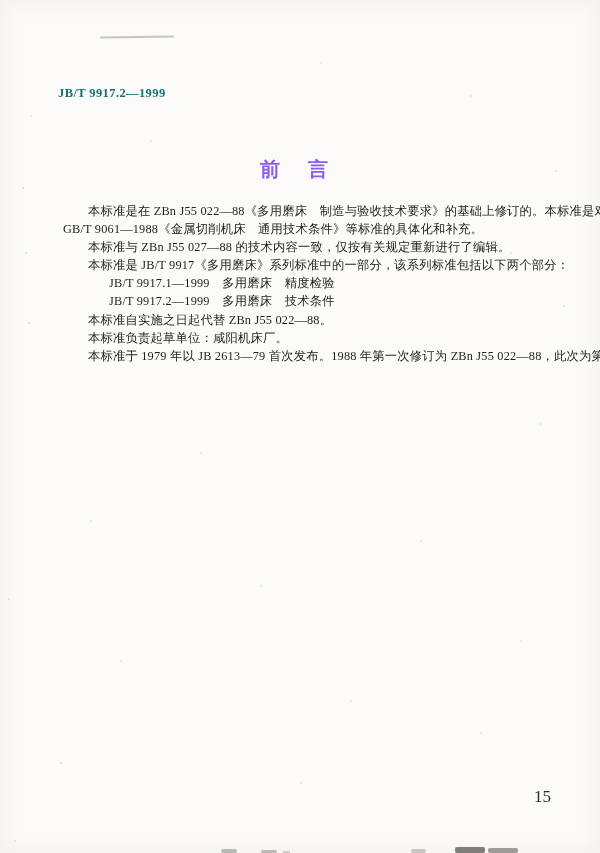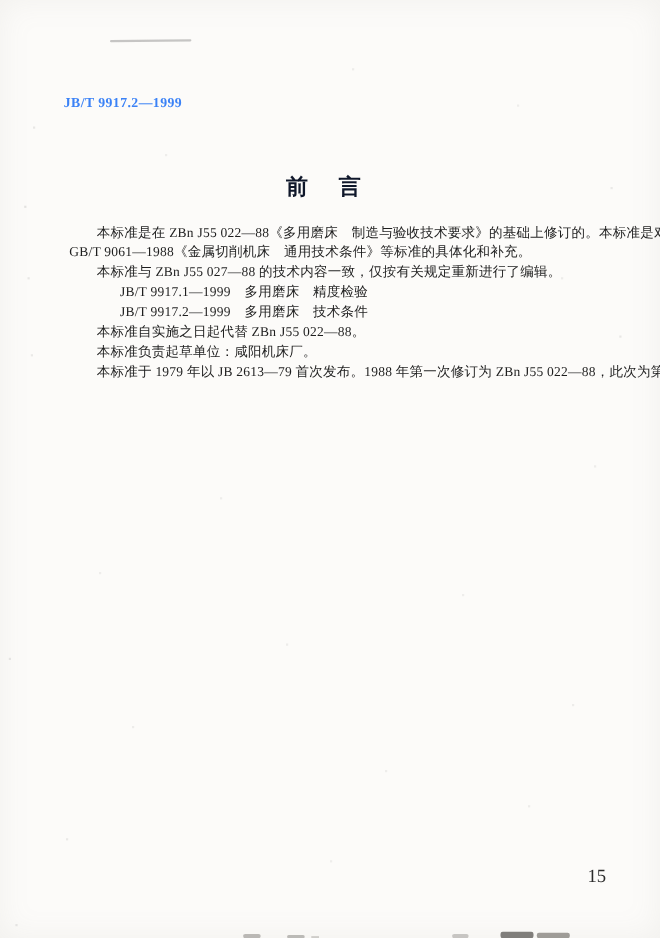--- a/index.html
+++ b/index.html
@@ -18,34 +18,34 @@
     background: #fcfbf9;
     box-shadow: inset 0 0 28px rgba(150,145,135,0.10);
   }
   .header-code {
     position: absolute;
     left: 58px;
     top: 86px;
     font-size: 12.5px;
     font-weight: bold;
     letter-spacing: 0.4px;
-    color: #3b82f6;
+    color: #0f766e;
     white-space: nowrap;
   }
   .title {
     position: absolute;
     left: 0;
     top: 156px;
     width: 592px;
     margin: 0;
     text-align: center;
     font-size: 20px;
     font-weight: bold;
     letter-spacing: 4px;
-    color: #0f172a;
+    color: #8b5cf6;
   }
   .content {
     position: absolute;
     left: 63px;
     top: 202px;
     width: 500px;
     font-size: 12.3px;
     color: #1e1e1e;
     letter-spacing: 0.2px;
   }
@@ -111,20 +111,21 @@
 <div class="page">
 
   <div class="header-code">JB/T 9917.2—1999</div>
 
   <h1 class="title">前　言</h1>
 
   <div class="content">
     <div class="line indent-para">本标准是在 ZBn J55 022—88《多用磨床　制造与验收技术要求》的基础上修订的。本标准是对</div>
     <div class="line indent-flush">GB/T 9061—1988《金属切削机床　通用技术条件》等标准的具体化和补充。</div>
     <div class="line indent-para">本标准与 ZBn J55 027—88 的技术内容一致，仅按有关规定重新进行了编辑。</div>
+    <div class="line indent-para">本标准是 JB/T 9917《多用磨床》系列标准中的一部分，该系列标准包括以下两个部分：</div>
     <div class="line indent-sub">JB/T 9917.1—1999　多用磨床　精度检验</div>
     <div class="line indent-sub">JB/T 9917.2—1999　多用磨床　技术条件</div>
     <div class="line indent-para">本标准自实施之日起代替 ZBn J55 022—88。</div>
     <div class="line indent-para">本标准负责起草单位：咸阳机床厂。</div>
     <div class="line indent-para">本标准于 1979 年以 JB 2613—79 首次发布。1988 年第一次修订为 ZBn J55 022—88，此次为第二次修订。</div>
   </div>
 
   <div class="page-number">15</div>
 
   <div class="artifact scratch-top"></div>

